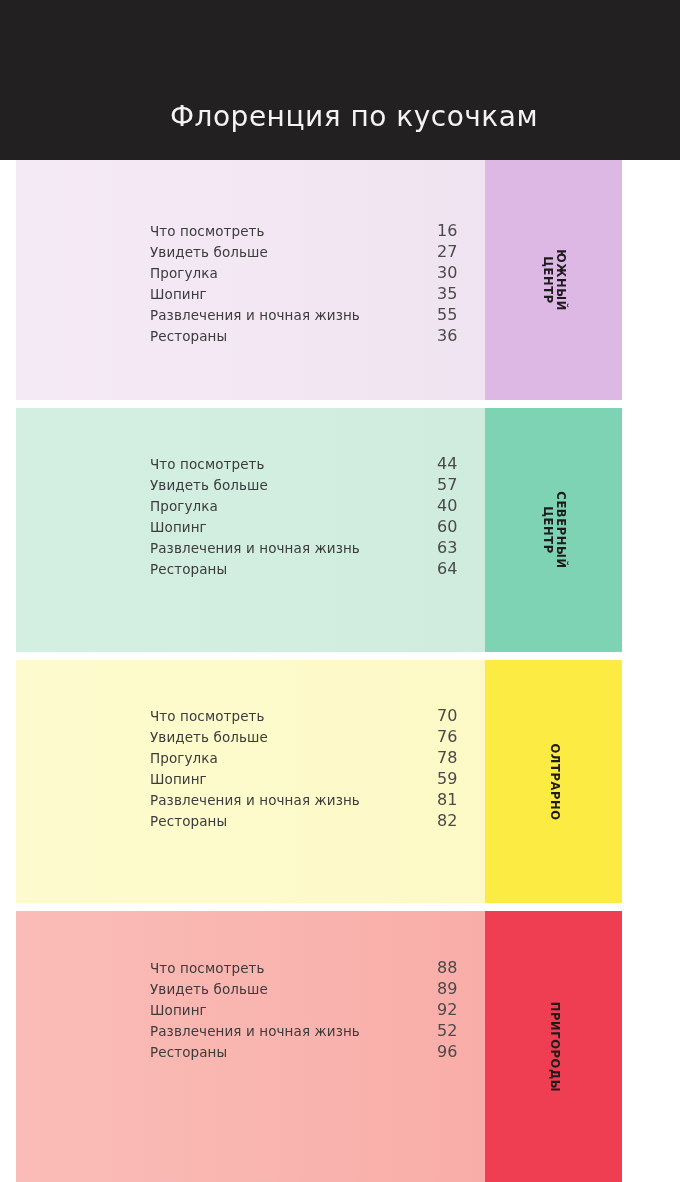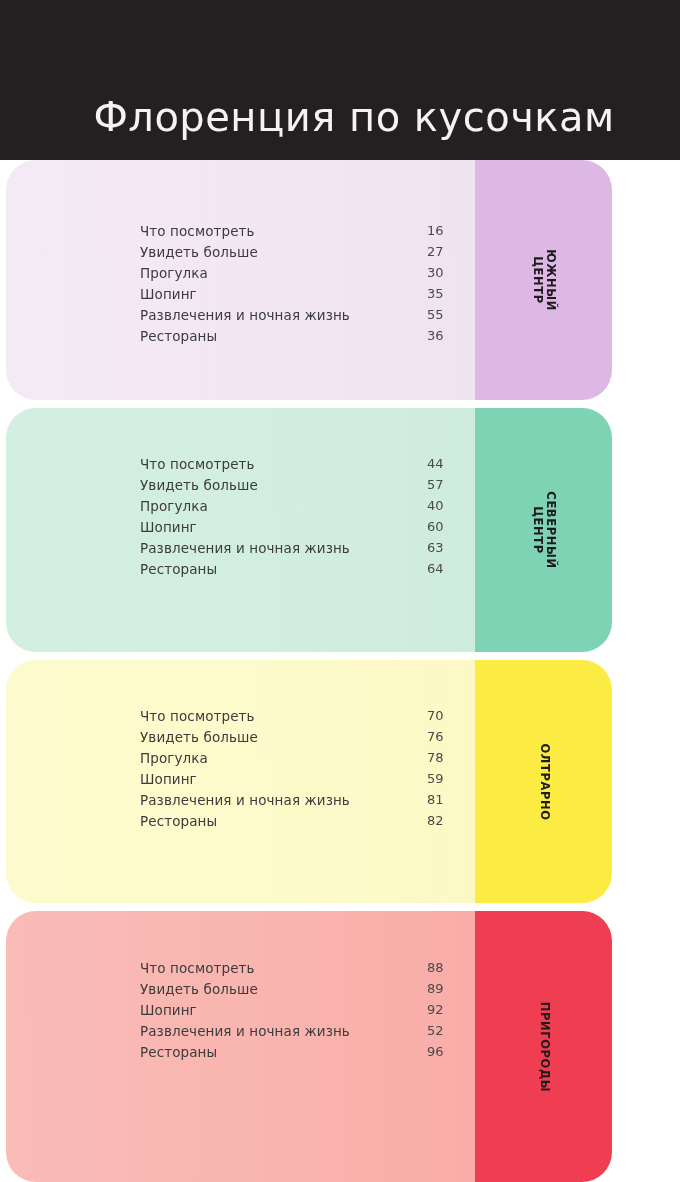--- a/index.html
+++ b/index.html
@@ -20,34 +20,33 @@
   .header {
     position:absolute; left:0; top:0;
     width:680px; height:160px;
     background:#222021;
   }
   .header-title {
     position:absolute; left:0; right:0; top:93px;
     text-align:center;
     color:#f4f2f2;
     font-family:"DejaVu Sans", sans-serif;
-    font-size:40px;
+    font-size:28px;
     font-weight:400;
     letter-spacing:0.5px;
     line-height:48px;
     white-space:nowrap;
     padding-left:28px;
   }
 
   
   .section {
     position:absolute;
-    left:6px; width:606px;
+    left:16px; width:606px;
     overflow:hidden;
-    border-radius:30px;
   }
   .section-body {
     position:absolute;
     left:0; top:0; bottom:0;
     width:543px;
   }
   .section-tab {
     position:absolute;
     right:0; top:0; bottom:0;
     width:137px;
@@ -87,21 +86,21 @@
     font-size:13.5px;
     font-weight:400;
     letter-spacing:0.1px;
   }
   .entry-page {
     position:absolute;
     left:287px;
     top:0;
     color:#4a494b;
     font-family:"DejaVu Sans", sans-serif;
-    font-size:13px;
+    font-size:16px;
     font-weight:400;
   }
 
   
   #sec-0 { top:160px;  height:240px; }
   #sec-1 { top:408px;  height:244px; }
   #sec-2 { top:660px;  height:243px; }
   #sec-3 { top:911px;  height:271px; }
 
   #sec-0 .entries { top:60px; }

